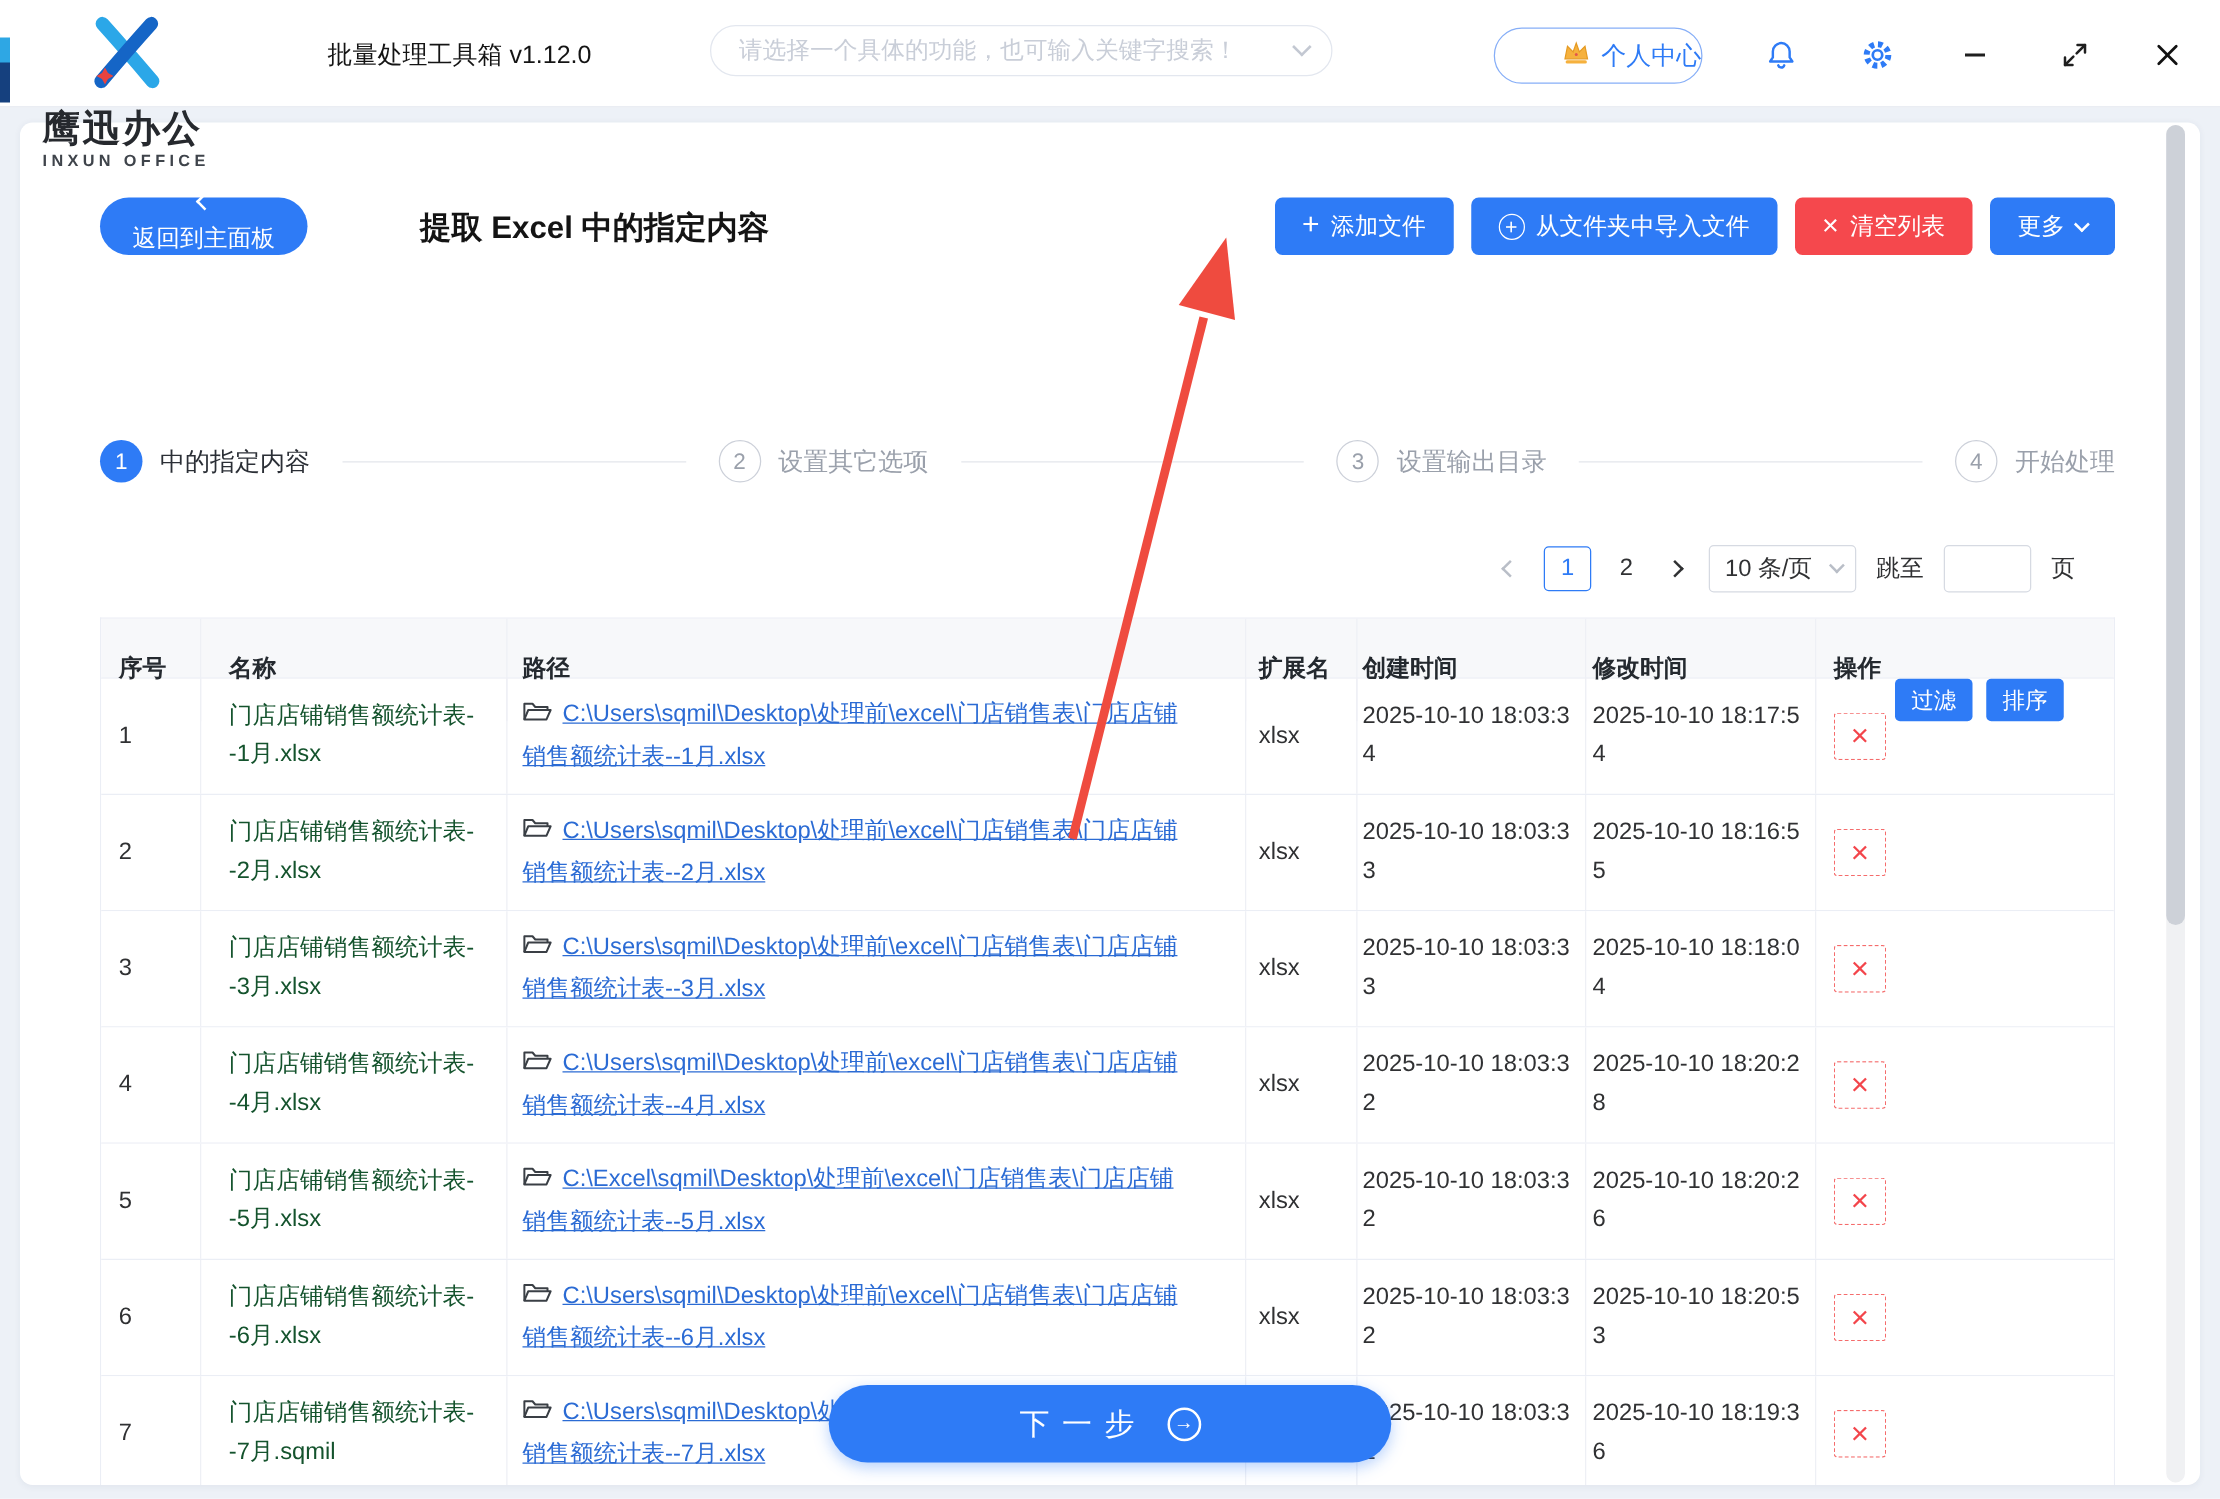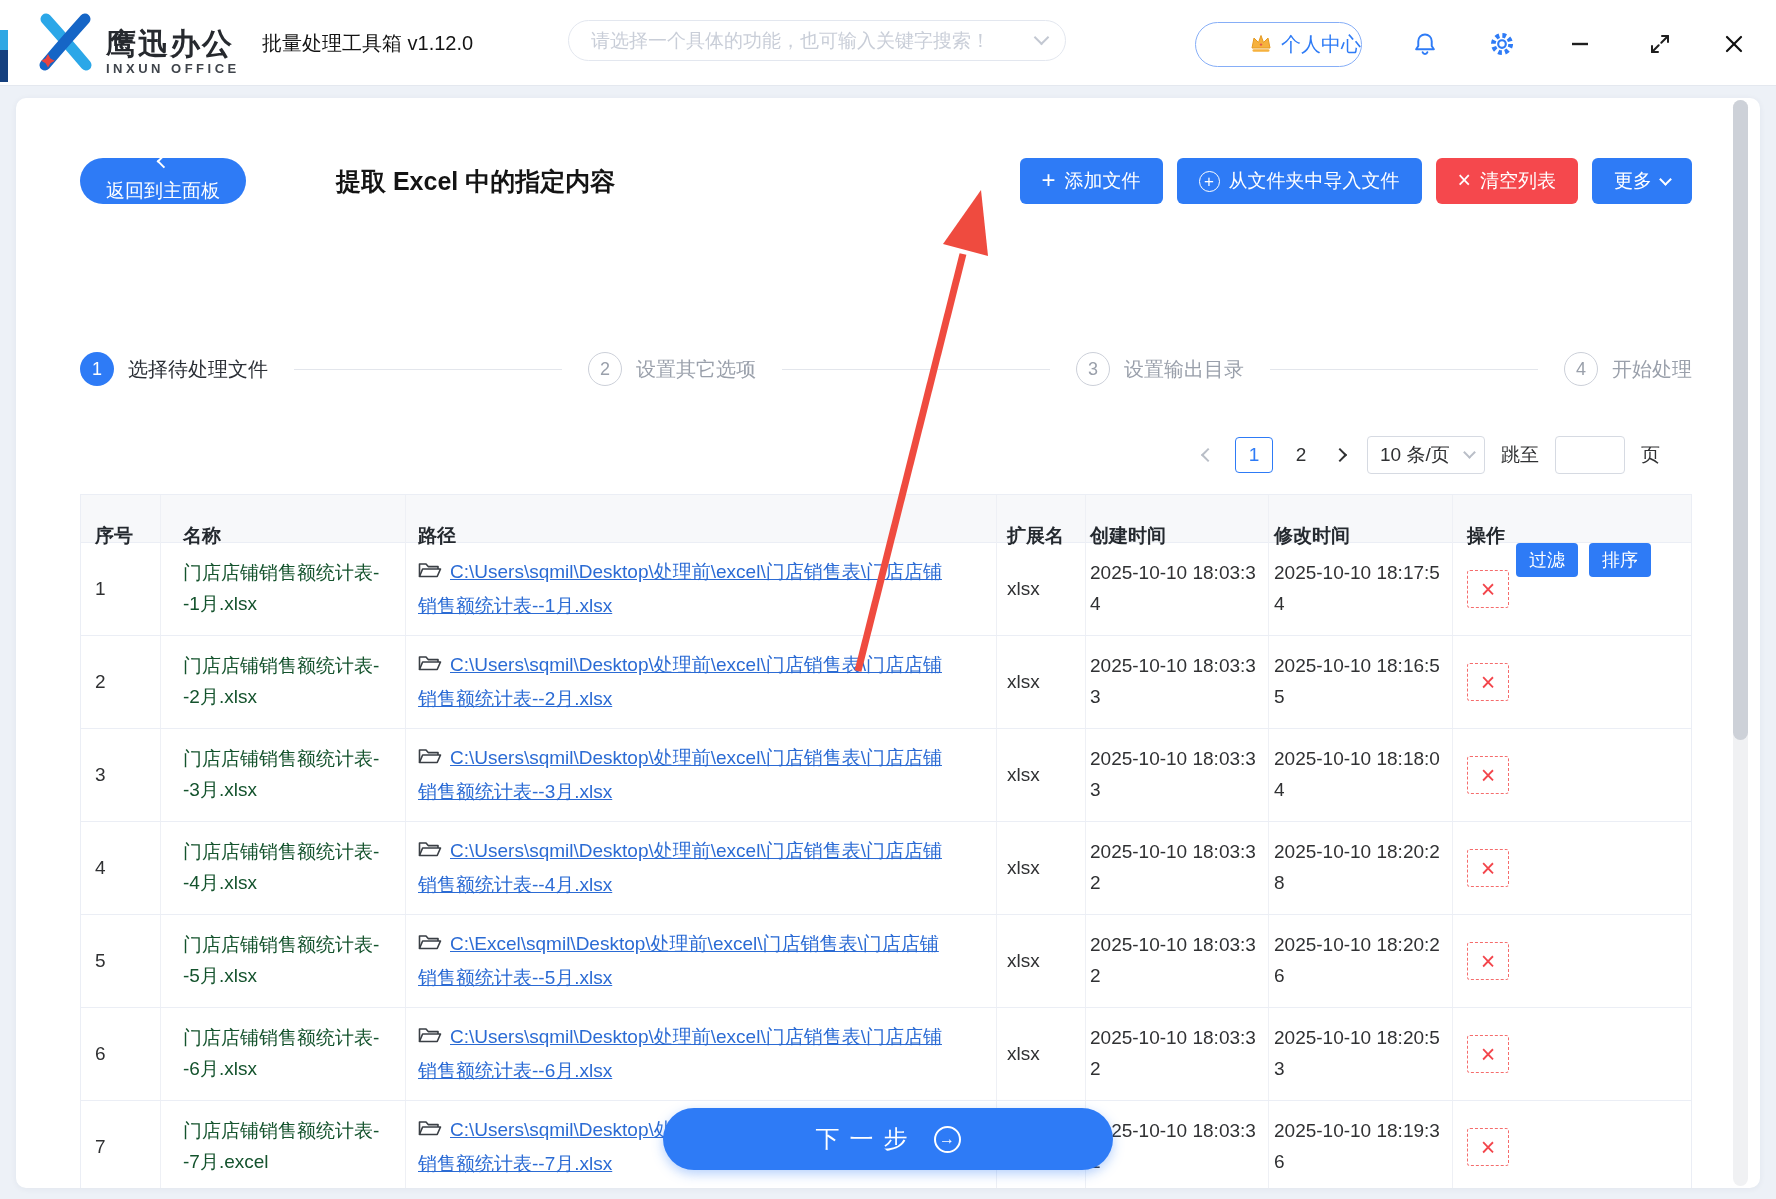--- a/index.html
+++ b/index.html
@@ -6,21 +6,21 @@
   html,body { width:1776px; height:1199px; overflow:hidden; }
   body {
     font-family:"Liberation Sans","DejaVu Sans",sans-serif;
     background:#edf1f7; position:relative; color:#303133;
   }
   
   .topbar { position:absolute; left:0; top:0; width:1776px; height:86px;
     background:#fff; border-bottom:1px solid #e4e8ef; z-index:5; }
   .edge-accent-a { position:absolute; left:0; top:30px; width:8px; height:22px; background:#2ea7e4; }
   .edge-accent-b { position:absolute; left:0; top:50px; width:8px; height:32px; background:#15407e; }
-  .brand { position:absolute; left:34px; top:12px; display:flex; align-items:flex-end; gap:10px; }
+  .brand { position:absolute; left:34px; top:12px; display:flex; align-items:center; gap:10px;flex-direction:column; }
   .brand-text .cn { font-size:30px; font-weight:bold; color:#26292e; letter-spacing:2px; line-height:34px; }
   .brand-text .en { font-size:13px; font-weight:bold; color:#3f444b; letter-spacing:3.5px; }
   .app-title { position:absolute; left:262px; top:0; height:86px; display:flex; align-items:center;
     font-size:20px; color:#141414; }
   .searchbox { position:absolute; left:568px; top:20px; width:498px; height:41px;
     border:1px solid #e3e7ef; border-radius:24px; display:flex; align-items:center;
     padding:0 18px 0 22px; background:#fff; }
   .searchbox input { flex:1; border:none; outline:none; font-size:19px; color:#303133;
     font-family:inherit; background:transparent; }
   .searchbox input::placeholder { color:#c9ced8; }
@@ -225,21 +225,21 @@
     </button>
     <button class="btn blue">
       <span>更多</span>
       <span class="chev-white"></span>
     </button>
   </div>
 
   <div class="steps">
     <div class="step active">
       <span class="step-circle">1</span>
-      <span class="step-label">选择待处理文件</span>
+      <span class="step-label">中的指定内容</span>
     </div>
     <div class="step-line"></div>
     <div class="step idle">
       <span class="step-circle">2</span>
       <span class="step-label">设置其它选项</span>
     </div>
     <div class="step-line"></div>
     <div class="step idle">
       <span class="step-circle">3</span>
       <span class="step-label">设置输出目录</span>
@@ -405,21 +405,21 @@
     <div class="c-ext">xlsx</div>
     <div class="c-created">2025-10-10 18:03:32</div>
     <div class="c-modified">2025-10-10 18:20:53</div>
     <div class="c-action">
       <button class="del-btn">×</button>
     </div>
   </div>
 
   <div class="t-row">
     <div class="c-index">7</div>
-    <div class="c-name">门店店铺销售额统计表--7月.excel</div>
+    <div class="c-name">门店店铺销售额统计表--7月.sqmil</div>
     <div class="c-path">
       <span>
         <span class="folder-ico">
           <svg width="24" height="19" viewBox="0 0 24 19" fill="none" stroke="#3a3f45" stroke-width="1.6" stroke-linejoin="round">
             <path d="M1.5 14.5 V2 H8 l2.2 2.6 H20 v2.4"></path>
             <path d="M4.6 7 H22.5 L19.2 14.5 H1.5 Z"></path>
           </svg>
         </span><span class="path-link">C:\Users\sqmil\Desktop\处理前\excel\门店销售表\门店店铺销售额统计表--7月.xlsx</span>
       </span>
     </div>

